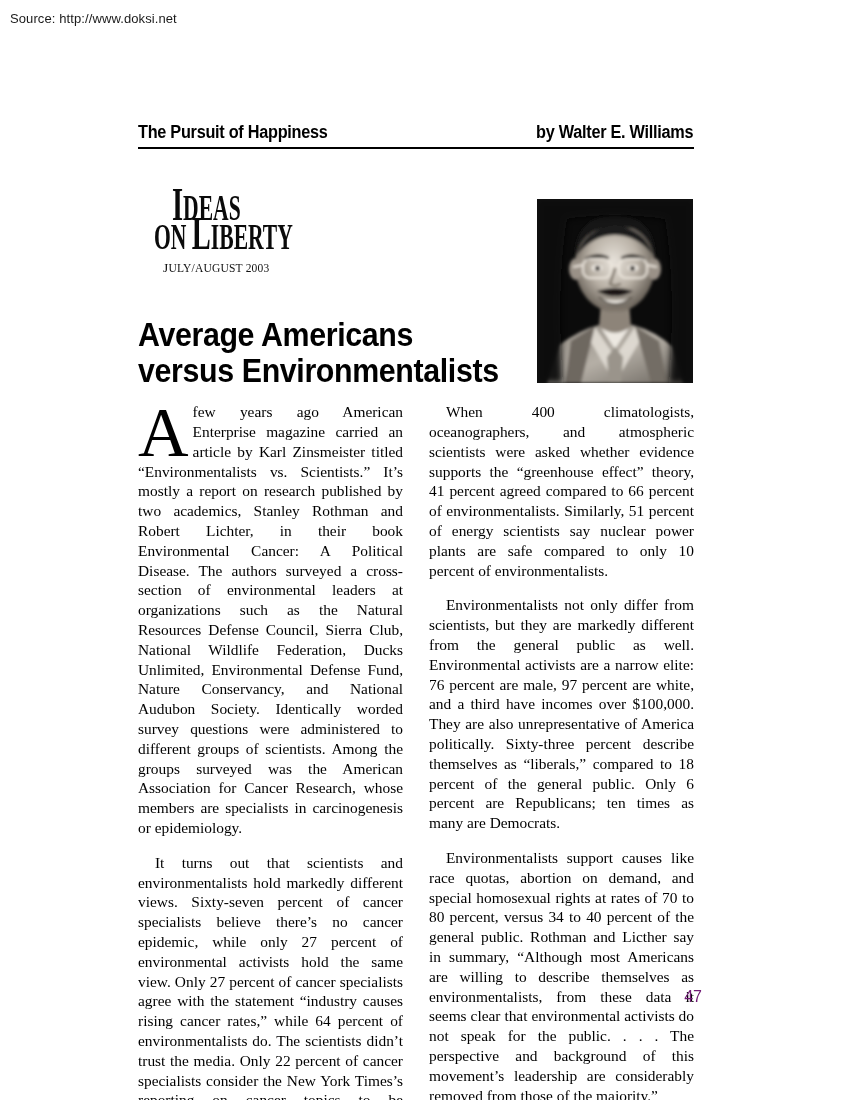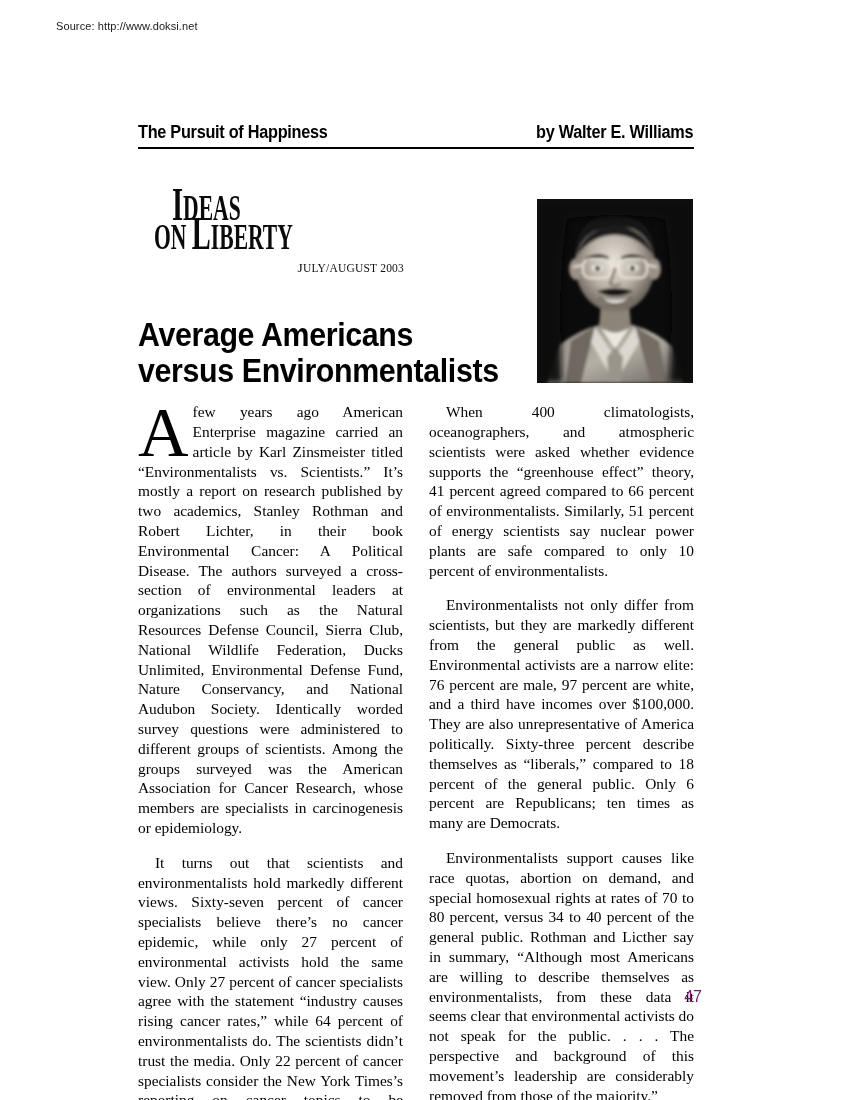--- a/index.html
+++ b/index.html
@@ -13,27 +13,26 @@
     position: relative;
     font-family: "Liberation Serif", serif;
     color: #000000;
     overflow: hidden;
   }
 
   
   .source-line {
     position: absolute;
     left: 10px;
-    top: 20px;
+    top: 11px;
     font-family: "Liberation Sans", sans-serif;
-    font-size: 11px;
+    font-size: 13px;
     color: #1a1a1a;
     letter-spacing: 0.1px;
     white-space: nowrap;
-    margin-left: 46px;
   }
 
   
   .page {
     position: absolute;
     left: 138px;
     top: 122px;
     width: 556px;
   }
 
@@ -89,27 +88,26 @@
     margin-top: 1px;
     transform: scaleX(0.72) scaleY(1.18);
     transform-origin: left top;
   }
   .mast-cap {
     font-size: 1.32em;
     line-height: 0.7;
   }
   .mast-date {
     margin-top: 14px;
-    margin-left: 2px;
+    margin-left: 9px;
     font-family: "Liberation Serif", serif;
     font-size: 11.5px;
     letter-spacing: 0.2px;
     color: #111;
     white-space: nowrap;
-    text-align: right;
   }
   .mast-date .sc {
     font-size: 13.5px;
   }
 
   
   .author-photo {
     position: absolute;
     left: 399px;
     top: 50px;

